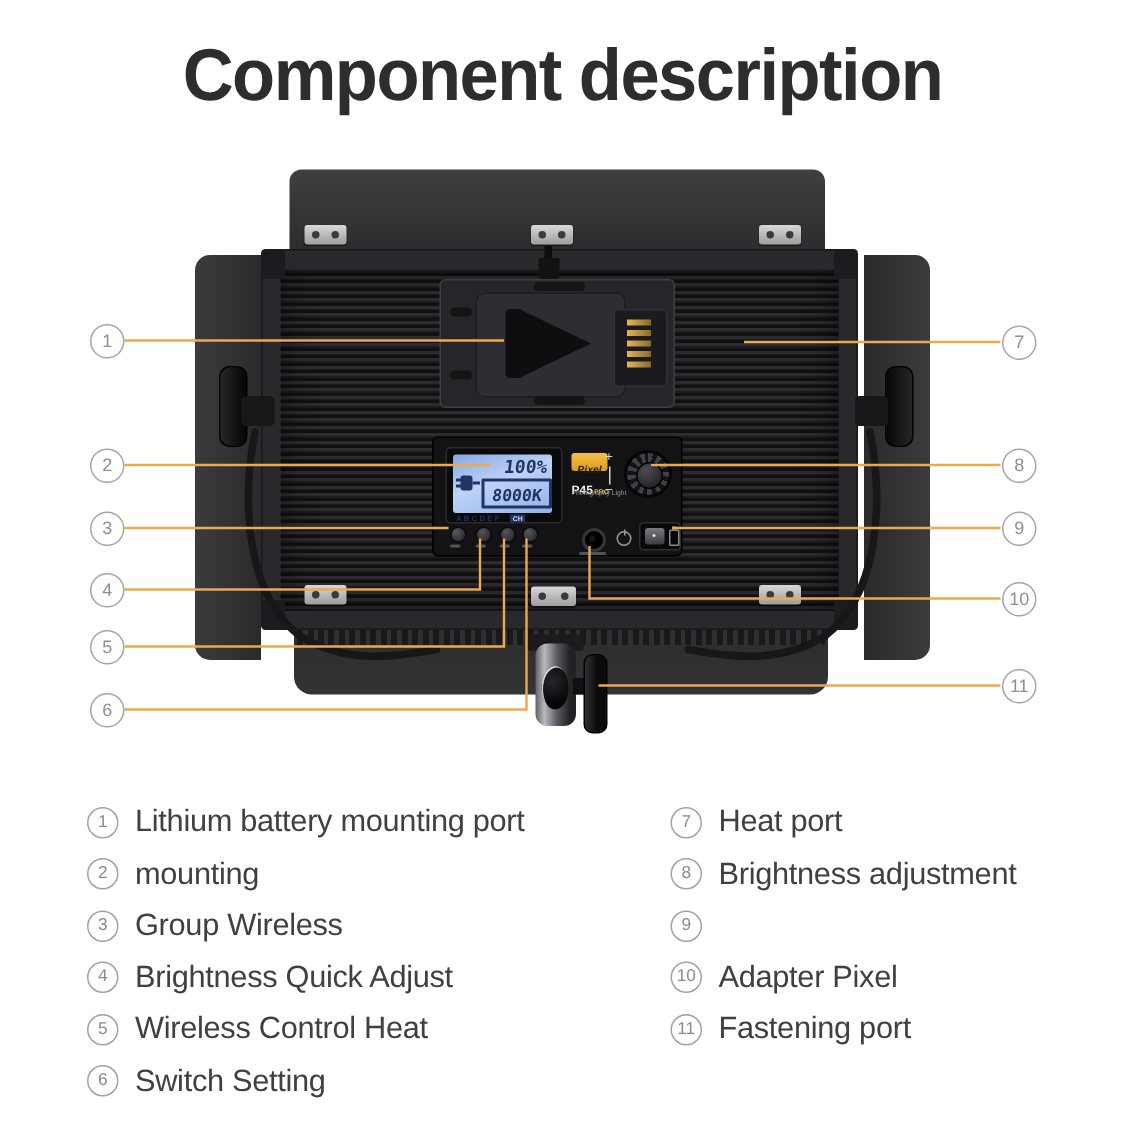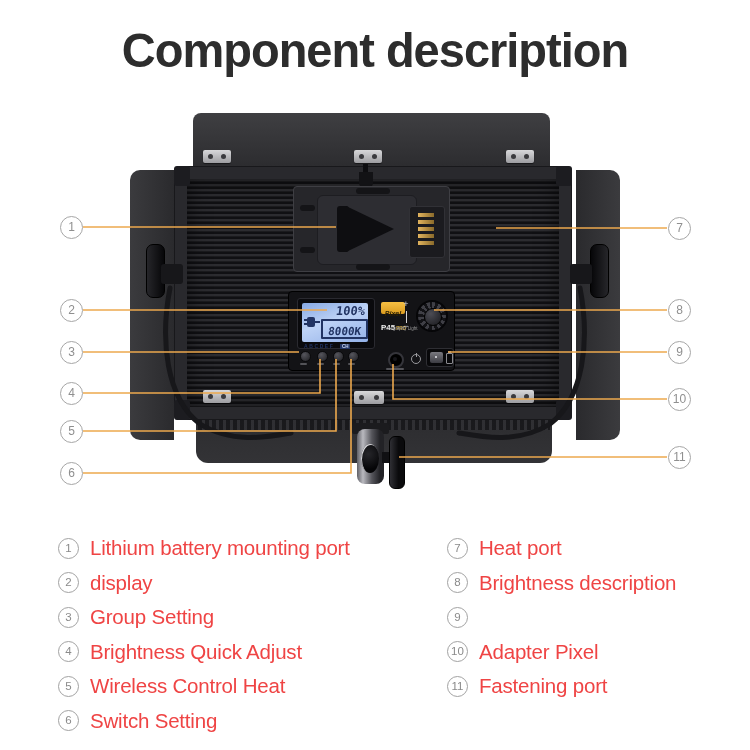--- a/index.html
+++ b/index.html
@@ -21,21 +21,21 @@
   .hinge{position:absolute;width:28px;height:13px;z-index:4;border-radius:2px;
          background:linear-gradient(#d8d8da,#9d9da1);box-shadow:0 1px 1px rgba(0,0,0,.5);}
   .hinge i{position:absolute;top:4px;width:5px;height:5px;border-radius:50%;background:#3a3a3e;}
   .co{position:absolute;width:21px;height:21px;border:1.3px solid #a6a6a6;border-radius:50%;
       color:#8f8f8f;font-size:12px;line-height:21px;text-align:center;background:#fff;z-index:8;}
   .callout-line{stroke:var(--accent,#EDA94E);stroke-width:1.6;fill:none;}
   .legend-col{position:absolute;display:flex;flex-direction:column;gap:12.5px;z-index:2;}
   .legend-row{display:flex;align-items:center;height:22px;}
   .legend-num{flex:0 0 auto;width:19px;height:19px;border:1.3px solid #a2a2a2;border-radius:50%;
               color:#8a8a8a;font-size:11.5px;line-height:19px;text-align:center;margin-right:11px;}
-  .legend-label{font-size:20.5px;color:#ef4444;white-space:nowrap;letter-spacing:-0.2px;}
+  .legend-label{font-size:20.5px;color:#404040;white-space:nowrap;letter-spacing:-0.2px;}
   .lcd-txt{font-family:"DejaVu Sans Mono",monospace;font-weight:bold;color:#223463;
            transform:skewX(-7deg);}
   .smudge{position:absolute;background:#76767c;opacity:.65;border-radius:1px;}
 </style>
 </head>
 <body>
 
 <div id="stage">
 
   <div class="title">Component description</div>
@@ -229,25 +229,25 @@
   <span class="co" style="left:668px;top:388px;">10</span>
   <span class="co" style="left:668px;top:446px;">11</span>
 
   <div class="legend-col" style="left:58px;top:537px;">
     <div class="legend-row">
       <span class="legend-num">1</span>
       <span class="legend-label">Lithium battery mounting port</span>
     </div>
     <div class="legend-row">
       <span class="legend-num">2</span>
-      <span class="legend-label">display</span>
+      <span class="legend-label">mounting</span>
     </div>
     <div class="legend-row">
       <span class="legend-num">3</span>
-      <span class="legend-label">Group Setting</span>
+      <span class="legend-label">Group Wireless</span>
     </div>
     <div class="legend-row">
       <span class="legend-num">4</span>
       <span class="legend-label">Brightness Quick Adjust</span>
     </div>
     <div class="legend-row">
       <span class="legend-num">5</span>
       <span class="legend-label">Wireless Control Heat</span>
     </div>
     <div class="legend-row">
@@ -255,21 +255,21 @@
       <span class="legend-label">Switch Setting</span>
     </div>
   </div>
   <div class="legend-col" style="left:447px;top:537px;">
     <div class="legend-row">
       <span class="legend-num">7</span>
       <span class="legend-label">Heat port</span>
     </div>
     <div class="legend-row">
       <span class="legend-num">8</span>
-      <span class="legend-label">Brightness description</span>
+      <span class="legend-label">Brightness adjustment</span>
     </div>
     <div class="legend-row">
       <span class="legend-num">9</span>
     </div>
     <div class="legend-row">
       <span class="legend-num">10</span>
       <span class="legend-label">Adapter Pixel</span>
     </div>
     <div class="legend-row">
       <span class="legend-num">11</span>

